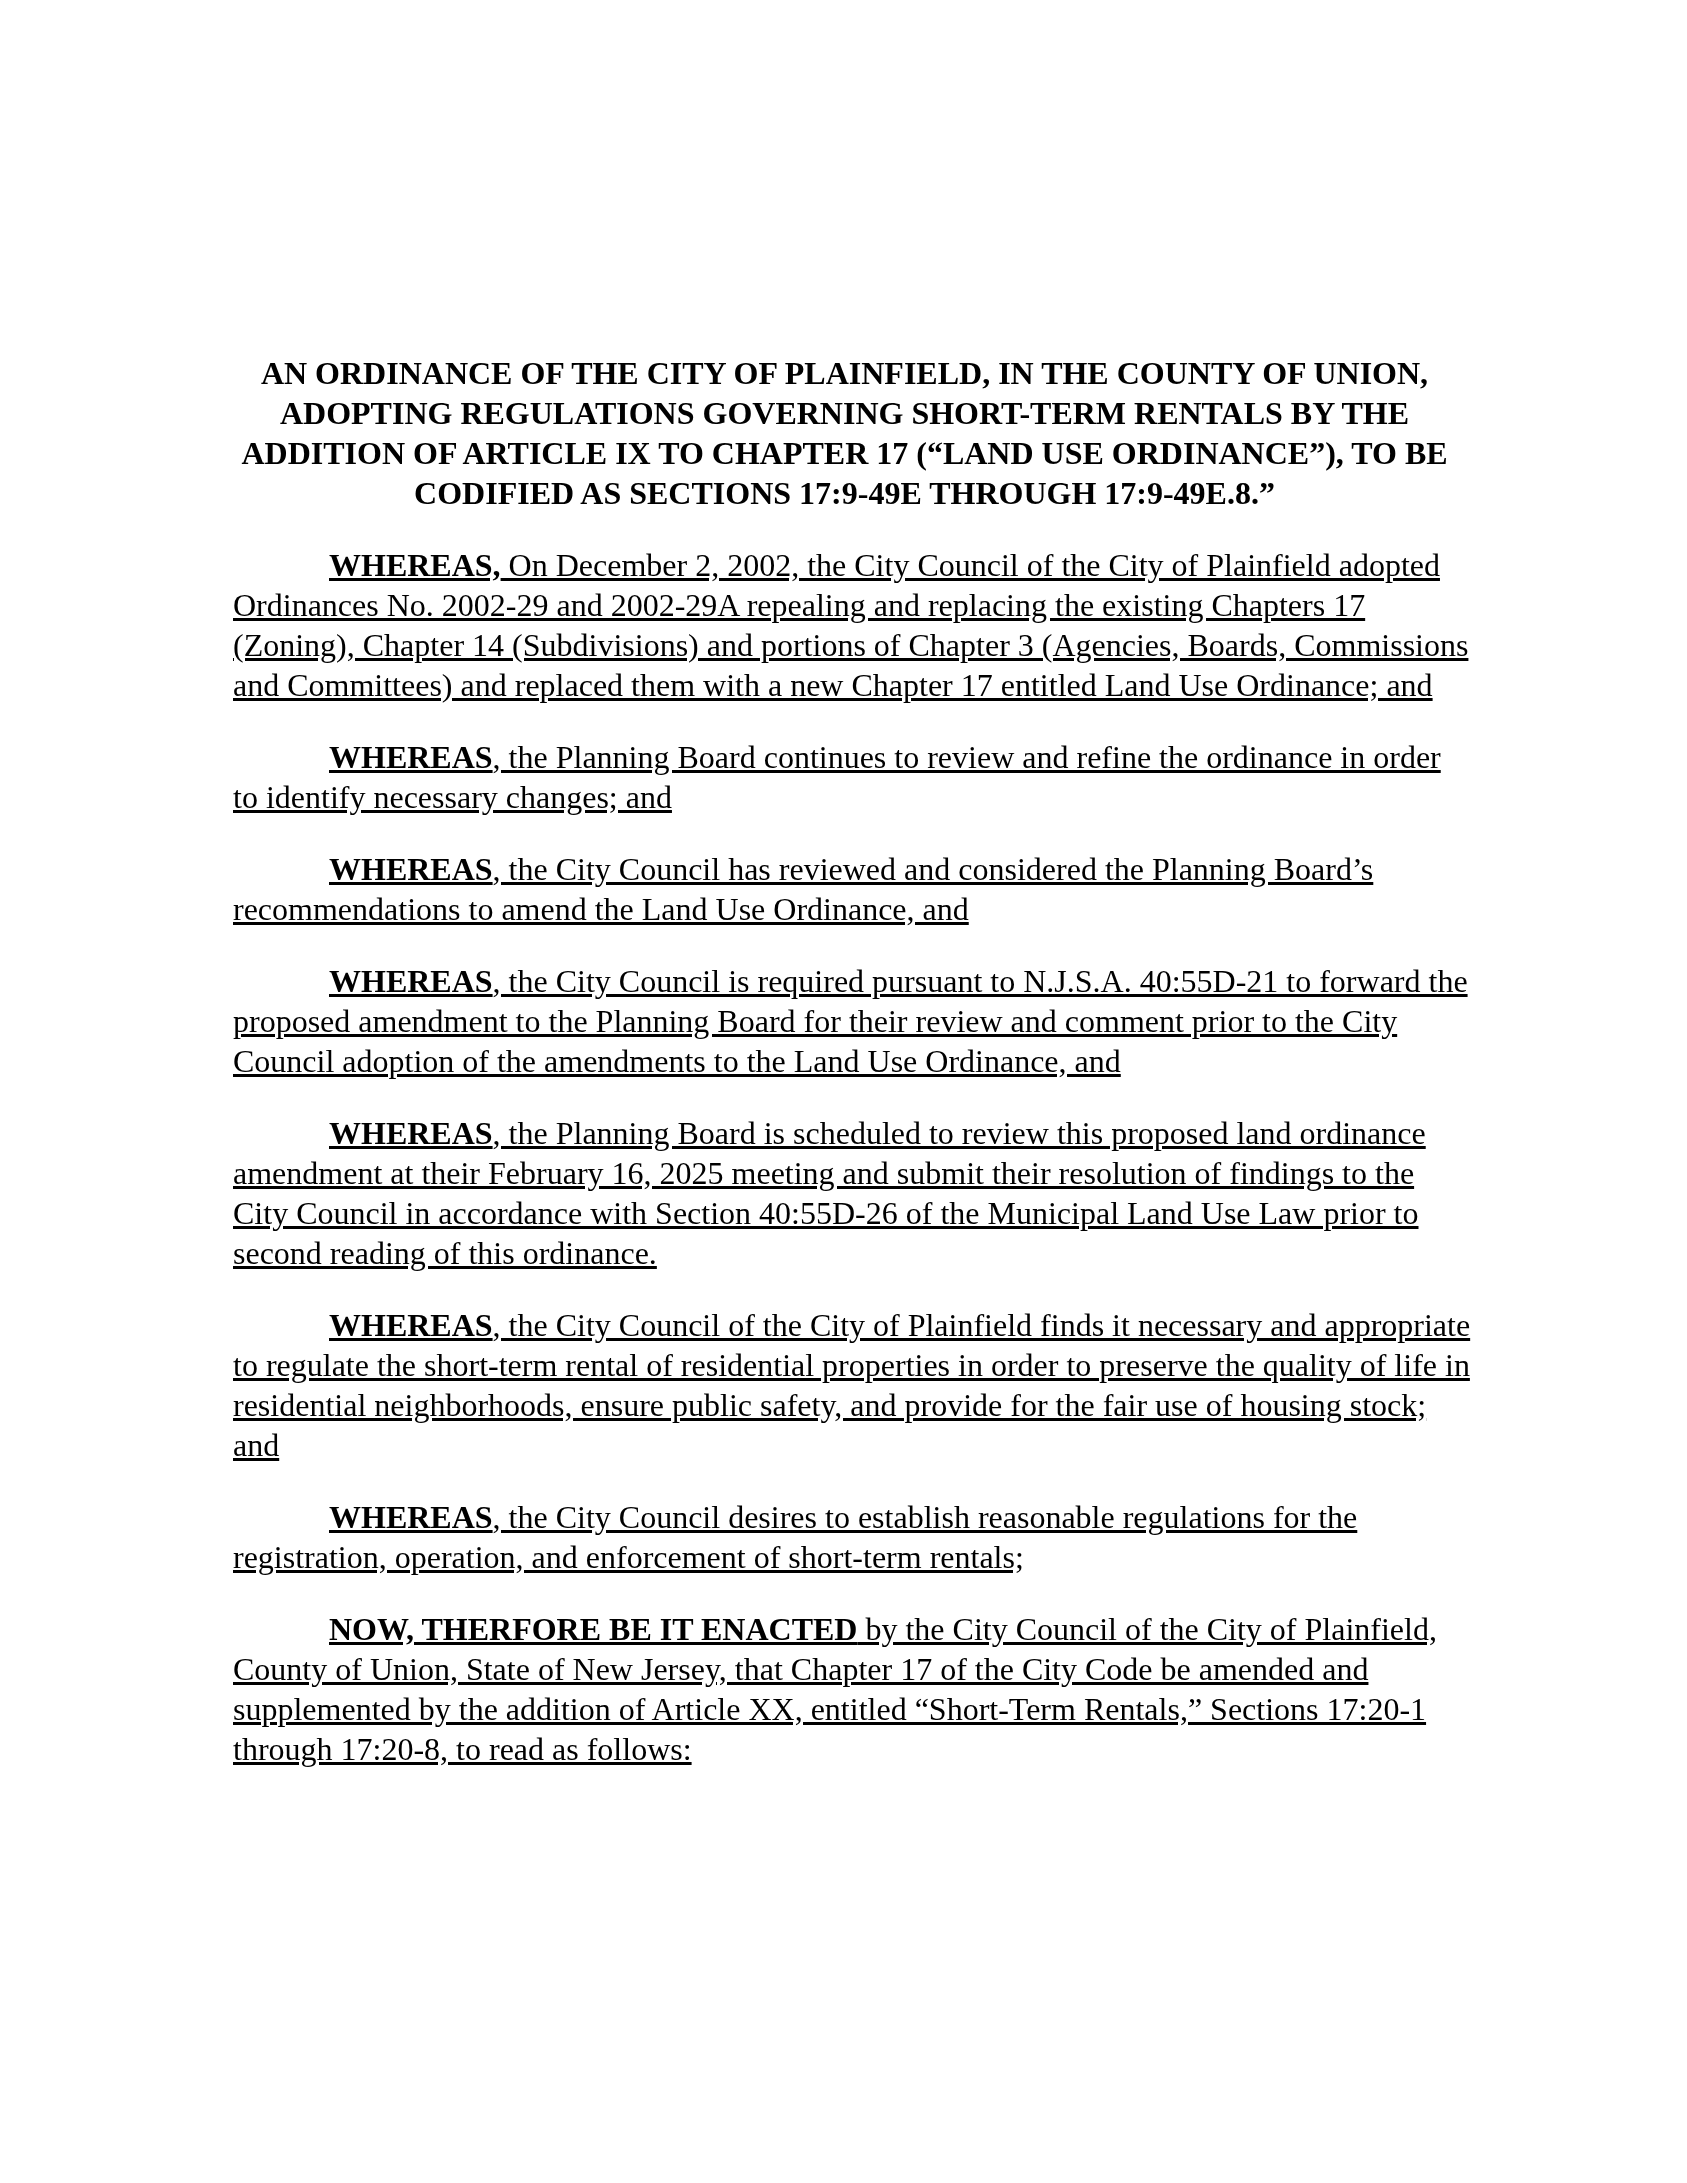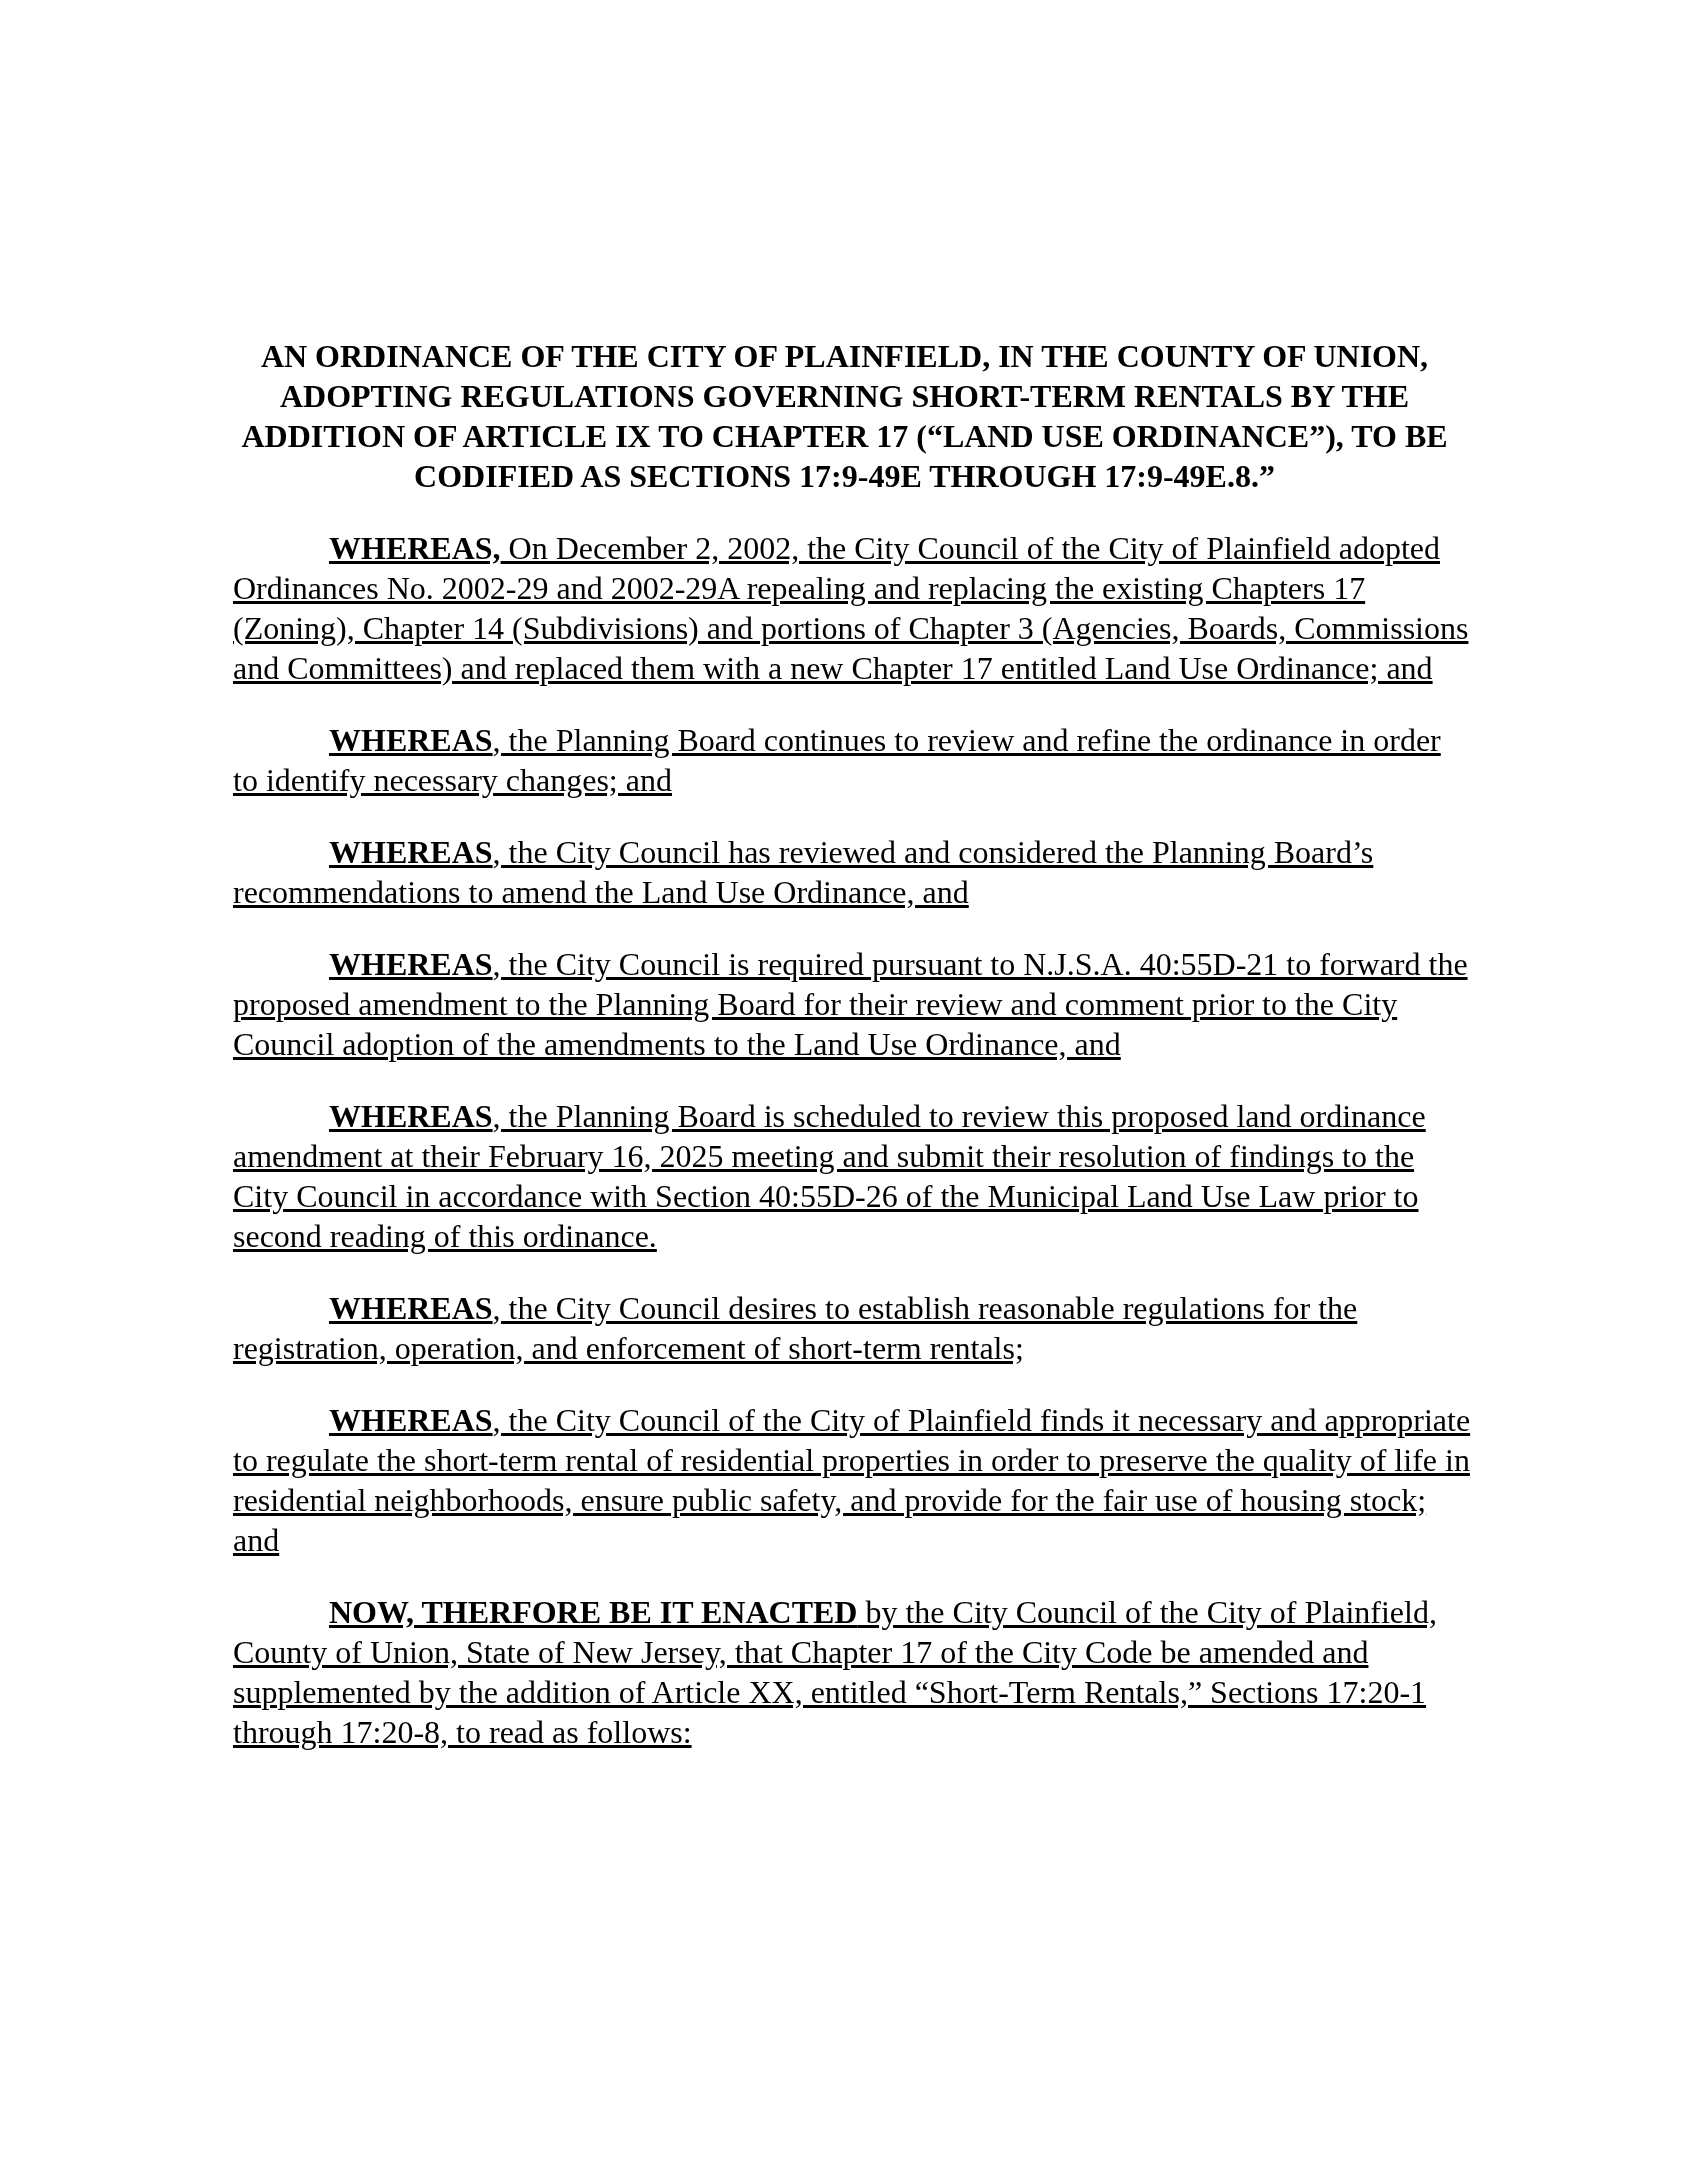--- a/index.html
+++ b/index.html
@@ -21,21 +21,21 @@
     width: 1240px;
     color: #000000;
     font-family: "Liberation Serif", "DejaVu Serif", serif;
     font-size: 32px;
     line-height: 40px;
   }
   .doc-title {
     font-weight: 700;
     text-align: center;
     width: 1291px;
-    margin: 0 0 32px -34px;
+    margin: 17px 0 32px -34px;
     font-size: 32px;
     line-height: 40px;
   }
   .para {
     margin: 0 0 32px 0;
     text-indent: 96px;
     text-align: left;
     text-decoration: underline;
   }
   .para:last-child {
@@ -57,21 +57,21 @@
 
 
     <p class="para"><span class="lead">WHEREAS</span><span>, the Planning Board continues to review and refine the ordinance in order to identify necessary changes; and</span></p>
 
     <p class="para"><span class="lead">WHEREAS</span><span>, the City Council has reviewed and considered the Planning Board’s recommendations to amend the Land Use Ordinance, and</span></p>
 
     <p class="para"><span class="lead">WHEREAS</span><span>, the City Council is required pursuant to N.J.S.A. 40:55D-21 to forward the proposed amendment to the Planning Board for their review and comment prior to the City Council adoption of the amendments to the Land Use Ordinance, and</span></p>
 
     <p class="para"><span class="lead">WHEREAS</span><span>, the Planning Board is scheduled to review this proposed land ordinance amendment at their February 16, 2025 meeting and submit their resolution of findings to the City Council in accordance with Section 40:55D-26 of the Municipal Land Use Law prior to second reading of this ordinance.</span></p>
 
+    <p class="para"><span class="lead">WHEREAS</span><span>, the City Council of the City of Plainfield finds it necessary and appropriate to regulate the short-term rental of residential properties in order to preserve the quality of life in residential neighborhoods, ensure public safety, and provide for the fair use of housing stock; and</span></p>
+
     <p class="para"><span class="lead">WHEREAS</span><span>, the City Council desires to establish reasonable regulations for the registration, operation, and enforcement of short-term rentals;</span></p>
-
-    <p class="para"><span class="lead">WHEREAS</span><span>, the City Council of the City of Plainfield finds it necessary and appropriate to regulate the short-term rental of residential properties in order to preserve the quality of life in residential neighborhoods, ensure public safety, and provide for the fair use of housing stock; and</span></p>
 
     <p class="para"><span class="lead">NOW, THERFORE BE IT ENACTED</span><span> by the City Council of the City of Plainfield, County of Union, State of New Jersey, that Chapter 17 of the City Code be amended and supplemented by the addition of Article XX, entitled “Short-Term Rentals,” Sections 17:20-1 through 17:20-8, to read as follows:</span></p>
 
   </div>
 </div>
 
 
 </body></html>

